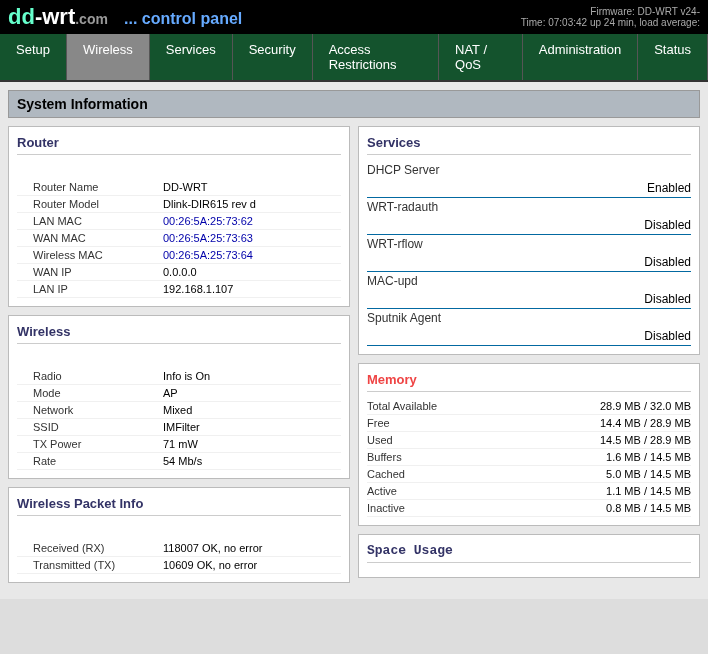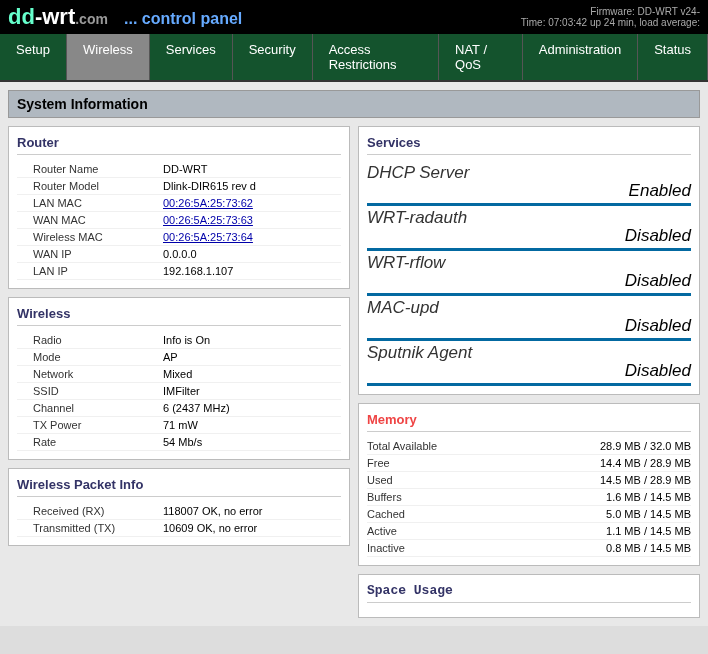--- a/index.html
+++ b/index.html
@@ -21,30 +21,30 @@
     
     .section-title { background: #b0b8c0; padding: 5px 8px; font-size: 14px; font-weight: bold; margin-bottom: 8px; border: 1px solid #999; }
 
     
     .content-grid { display: flex; gap: 8px; }
     .left-col { flex: 1; }
     .right-col { flex: 1; }
 
     
     .info-box { background: #fff; border: 1px solid #bbb; margin-bottom: 8px; padding: 8px; }
-    .info-box-title { font-weight: bold; color: #336; font-size: 13px; border-bottom: 1px solid #ccc; padding-bottom: 4px; margin-bottom: 6px; }
+    .info-box-title { font-weight: bold; color: #336; font-size: 13px; border-bottom: 1px solid #ccc; padding-bottom: 4px; margin-bottom: 24px; }
     .info-row { display: flex; padding: 2px 16px; border-bottom: 1px solid #f0f0f0; }
     .info-label { flex: 0 0 130px; color: #333; font-size: 11px; }
     .info-value { flex: 1; color: #000; font-size: 11px; }
-    .info-value a { color: #00a; text-decoration: underline; }
+    .info-value a { color: #00a; }
 
     
     .services-box { background: #fff; border: 1px solid #bbb; margin-bottom: 8px; padding: 8px; }
     .services-title { font-weight: bold; color: #336; font-size: 13px; border-bottom: 1px solid #ccc; padding-bottom: 4px; margin-bottom: 6px; }
-    .service-row { display: flex; justify-content: space-between; padding: 2px 0; border-bottom: 3px solid #0369a1; font-size: 17px; font-style: italic; }
+    .service-row { display: flex; justify-content: space-between; padding: 2px 0; border-bottom: 1px solid #0369a1; font-size: 12px; }
     .service-name { color: #333; }
     .service-status { color: #000; margin-top: 18px; }
 
     
     .memory-box { background: #fff; border: 1px solid #bbb; margin-bottom: 8px; padding: 8px; }
     .memory-title { font-weight: bold; color: #ef4444; font-size: 13px; border-bottom: 1px solid #ccc; padding-bottom: 4px; margin-bottom: 6px; }
     .memory-row { display: flex; justify-content: space-between; padding: 2px 0; border-bottom: 1px solid #f0f0f0; font-size: 11px; }
     .memory-label { color: #333; }
     .memory-value { color: #000; }
 
@@ -128,24 +128,20 @@
         </div>
         <div class="info-row">
           <span class="info-label">Network</span>
           <span class="info-value">Mixed</span>
         </div>
         <div class="info-row">
           <span class="info-label">SSID</span>
           <span class="info-value">IMFilter</span>
         </div>
         <div class="info-row">
-          <span class="info-label">Channel</span>
-          <span class="info-value">6 (2437 MHz)</span>
-        </div>
-        <div class="info-row">
           <span class="info-label">TX Power</span>
           <span class="info-value">71 mW</span>
         </div>
         <div class="info-row">
           <span class="info-label">Rate</span>
           <span class="info-value">54 Mb/s</span>
         </div>
       </div>
 
       <div class="info-box">

